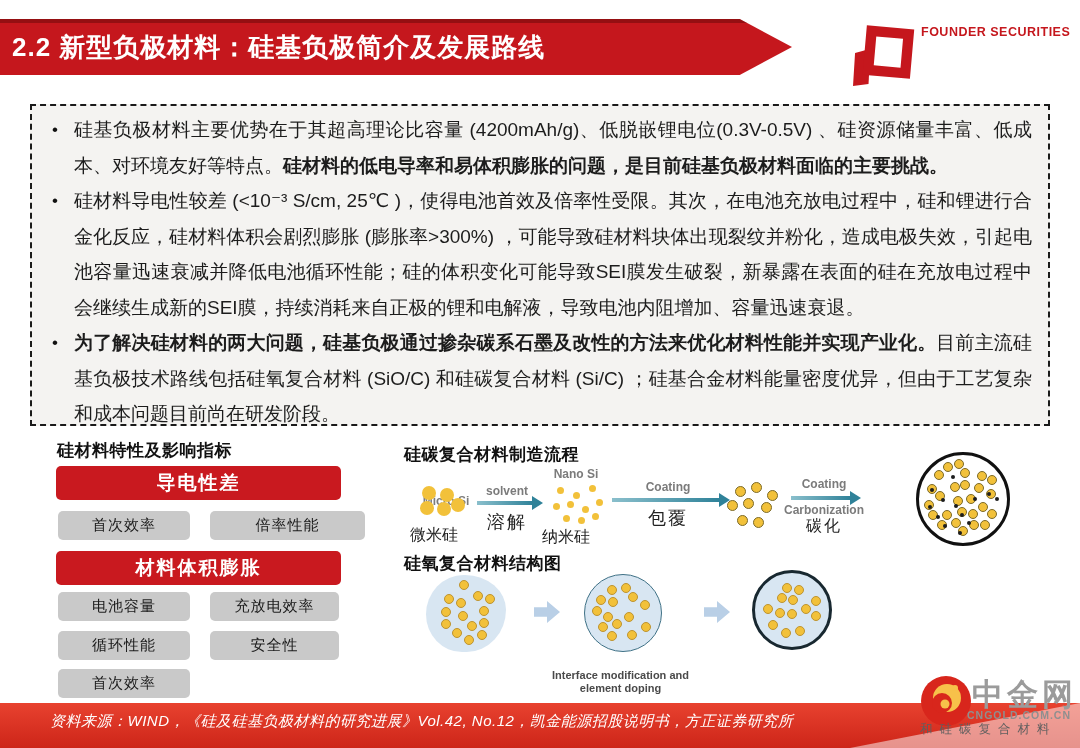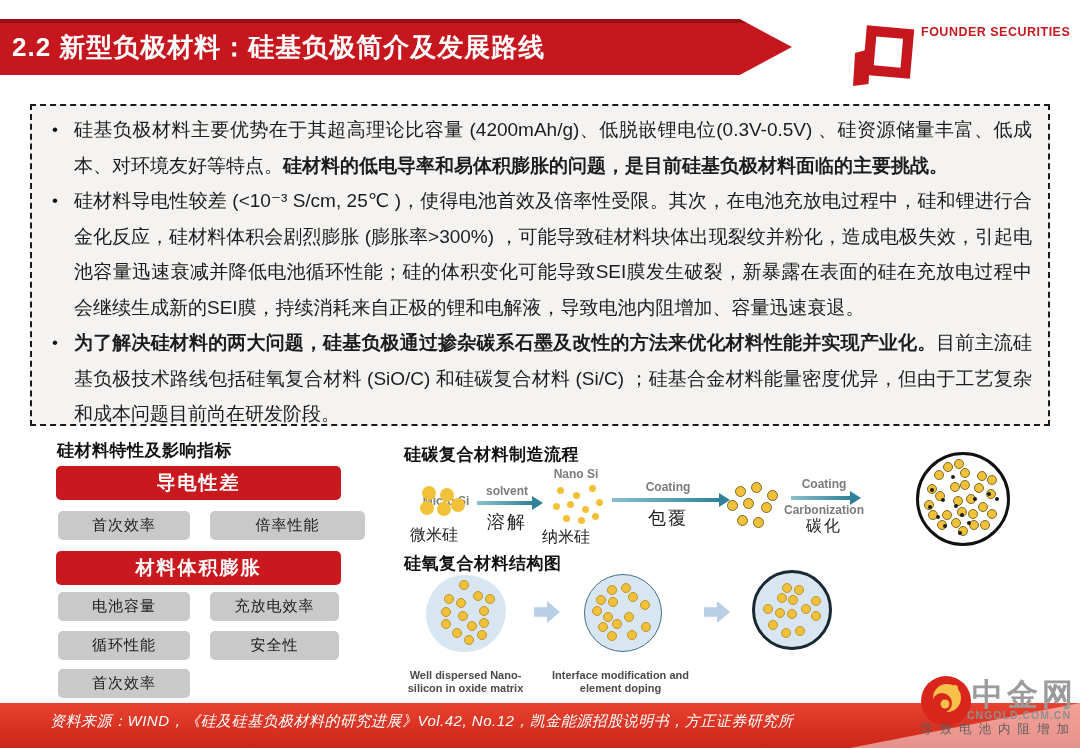--- a/index.html
+++ b/index.html
@@ -259,37 +259,33 @@
       <div class="dot oxide" style="left: 46.0282px; top: 31.0226px; width: 10px; height: 10px;"></div>
       <div class="dot oxide" style="left: 26.316px; top: 55.2246px; width: 10px; height: 10px;"></div>
       <div class="dot oxide" style="left: 39.1498px; top: 12.1715px; width: 10px; height: 10px;"></div>
       <div class="dot oxide" style="left: 19.546px; top: 34.7443px; width: 10px; height: 10px;"></div>
       <div class="dot oxide" style="left: 32.2269px; top: 35.5807px; width: 10px; height: 10px;"></div>
       <div class="dot oxide" style="left: 12.6435px; top: 47.4298px; width: 10px; height: 10px;"></div>
       <div class="dot oxide" style="left: 27.1299px; top: 9.87848px; width: 10px; height: 10px;"></div>
       <div class="dot oxide" style="left: 33.3264px; top: 21.8685px; width: 10px; height: 10px;"></div>
     </div>
 
-  <div class="caption" style="left:388px;top:669px;width:155px;">
-    <div>Well dispersed Nano-</div>
-    <div>silicon in oxide matrix</div>
-  </div>
   <div class="caption" style="left:528px;top:669px;width:185px;">
     <div>Interface modification and</div>
     <div>element doping</div>
   </div>
 
   <div class="band"></div>
   <div class="band-wedge"></div>
   <div class="source">资料来源：WIND，《硅及硅基负极材料的研究进展》Vol.42, No.12，凯金能源招股说明书，方正证券研究所</div>
 
   <svg class="wm-icon" viewBox="0 0 52 52">
     <circle cx="26" cy="26" r="25" fill="#d8261c"></circle>
     <circle cx="27" cy="23" r="14" fill="#f7c14a"></circle>
     <circle cx="22" cy="28" r="10" fill="#d8261c"></circle>
     <circle cx="25" cy="29" r="4.5" fill="#f7c14a"></circle>
     <circle cx="35" cy="13" r="3" fill="#f7c14a"></circle>
   </svg>
   <div class="wm-name">中金网</div>
   <div class="wm-domain">CNGOLD.COM.CN</div>
-  <div class="wm-tagline">导致电池内阻增加</div>
+  <div class="wm-tagline">和硅碳复合材料</div>
 
 </div>
 
 </body></html>

